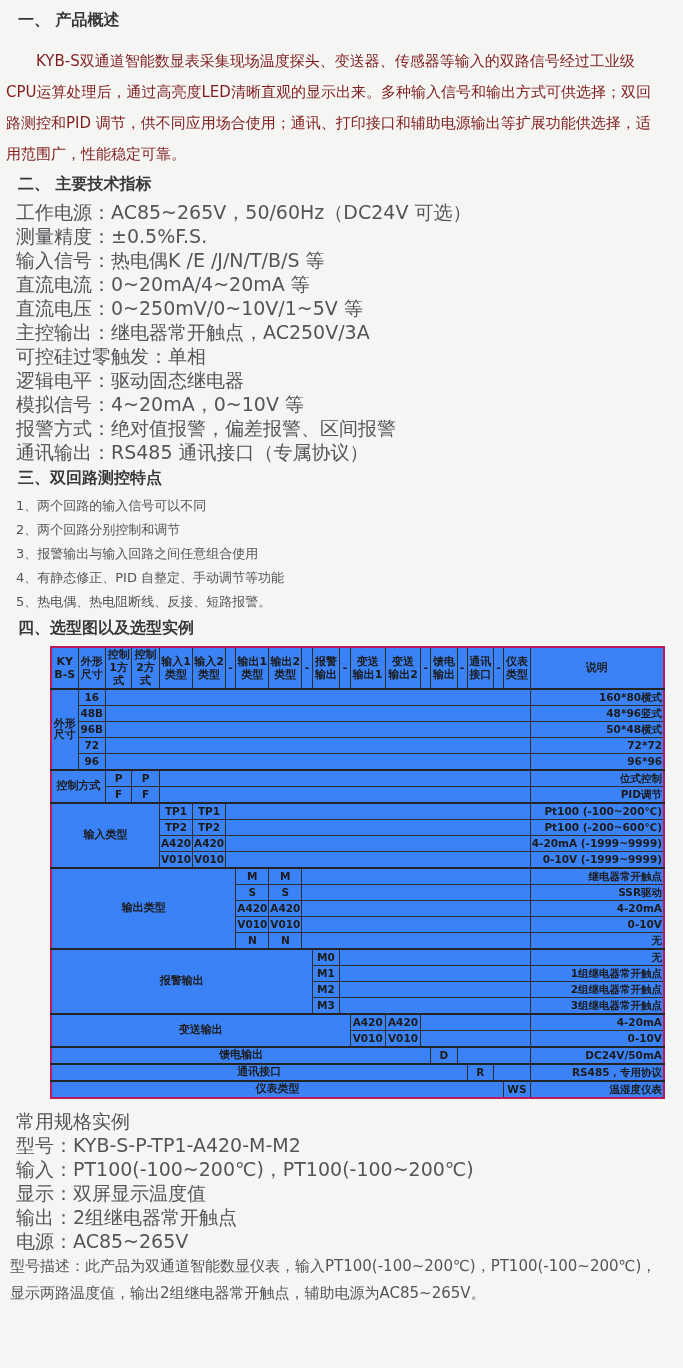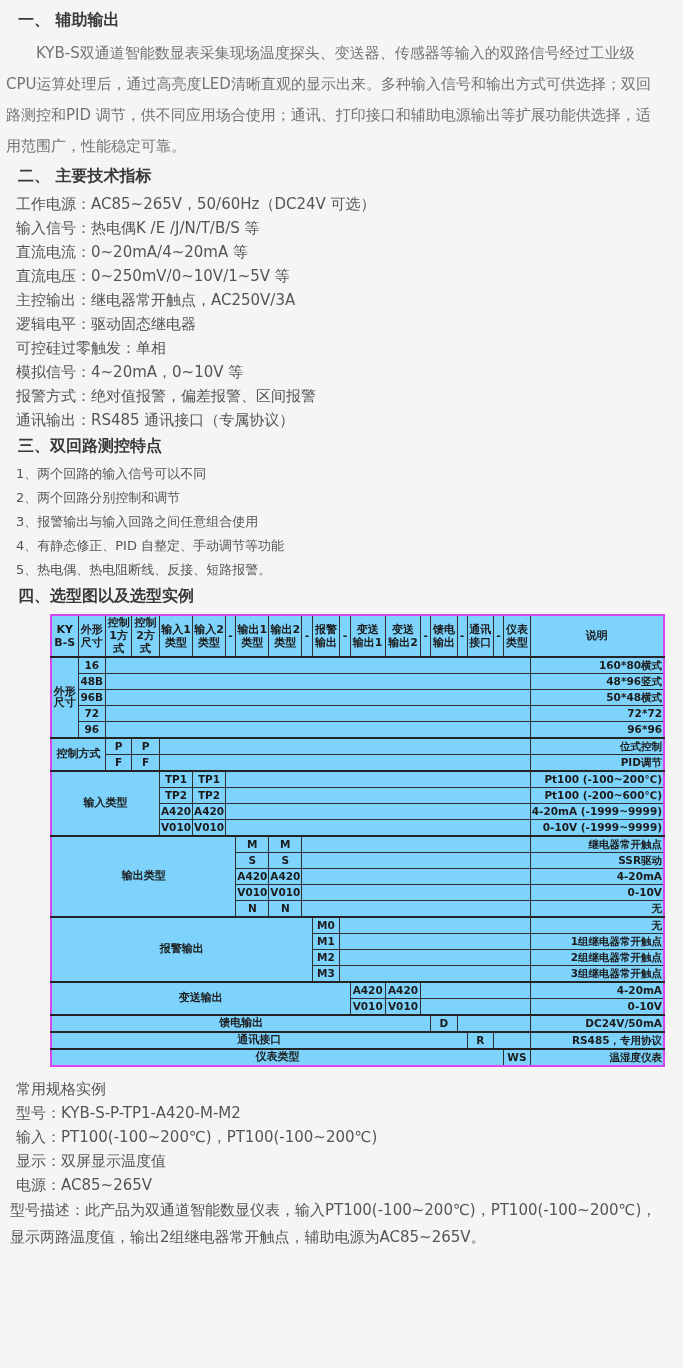--- a/index.html
+++ b/index.html
@@ -8,30 +8,30 @@
     background:#f5f5f3;
     font-family:"DejaVu Sans","Liberation Sans",sans-serif;
     color:#54555a;
   }
   .page{padding:6px 18px 0 6px;}
   h1.sec{
     font-size:16px;font-weight:bold;color:#39393c;
     margin:4px 0 6px 12px;line-height:20px;
   }
   .para{
-    font-size:15px;line-height:31px;margin:8px 0 2px 0;
-    text-indent:30px;color:#737373;
-  }
-  .spec{font-size:15px;line-height:24px;margin-left:10px;white-space:nowrap;}
+    font-size:15px;line-height:31px;margin:16px 0 2px 0;
+    text-indent:30px;color:#7f1d1d;
+  }
+  .spec{font-size:19px;line-height:24px;margin-left:10px;white-space:nowrap;}
   .feat{font-size:13px;line-height:24px;margin-left:10px;white-space:nowrap;}
 
   table.sel{
     border-collapse:collapse;table-layout:fixed;
-    margin:8px 0 10px 44px;background:#7dd3fc;
-    border:2px solid #d946ef;
+    margin:8px 0 10px 44px;background:#3b82f6;
+    border:2px solid #be185d;
   }
   table.sel th,table.sel td{
     border:1px solid #2e2e2e;
     text-align:center;vertical-align:middle;
     font-weight:bold;color:#1c1c1c;
     padding:0 1px;overflow:hidden;
   }
   table.sel th{
     height:34px;font-size:11px;line-height:1.2;
     border-bottom:2px solid #242424;word-break:break-all;
@@ -44,31 +44,32 @@
   .ex-title{margin-top:0;}
   .desc-para{
     font-size:15px;line-height:27px;margin:0 0 0 4px;color:#54555a;
   }
 </style>
 </head>
 <body>
 
 <div class="page">
 
-  <h1 class="sec">一、 辅助输出</h1>
+  <h1 class="sec">一、 产品概述</h1>
   <p class="para">KYB-S双通道智能数显表采集现场温度探头、变送器、传感器等输入的双路信号经过工业级CPU运算处理后，通过高亮度LED清晰直观的显示出来。多种输入信号和输出方式可供选择；双回路测控和PID 调节，供不同应用场合使用；通讯、打印接口和辅助电源输出等扩展功能供选择，适用范围广，性能稳定可靠。</p>
 
   <h1 class="sec">二、 主要技术指标</h1>
   <div class="spec">工作电源：AC85~265V，50/60Hz（DC24V 可选）</div>
+  <div class="spec">测量精度：±0.5%F.S.</div>
   <div class="spec">输入信号：热电偶K /E /J/N/T/B/S 等</div>
   <div class="spec">直流电流：0~20mA/4~20mA 等</div>
   <div class="spec">直流电压：0~250mV/0~10V/1~5V 等</div>
   <div class="spec">主控输出：继电器常开触点，AC250V/3A</div>
+  <div class="spec">可控硅过零触发：单相</div>
   <div class="spec">逻辑电平：驱动固态继电器</div>
-  <div class="spec">可控硅过零触发：单相</div>
   <div class="spec">模拟信号：4~20mA，0~10V 等</div>
   <div class="spec">报警方式：绝对值报警，偏差报警、区间报警</div>
   <div class="spec">通讯输出：RS485 通讯接口（专属协议）</div>
 
   <h1 class="sec">三、双回路测控特点</h1>
   <div class="feat">1、两个回路的输入信号可以不同</div>
   <div class="feat">2、两个回路分别控制和调节</div>
   <div class="feat">3、报警输出与输入回路之间任意组合使用</div>
   <div class="feat">4、有静态修正、PID 自整定、手动调节等功能</div>
   <div class="feat">5、热电偶、热电阻断线、反接、短路报警。</div>
@@ -271,16 +272,17 @@
           <td class="c">WS</td>
           <td class="d">温湿度仪表</td>
         </tr>
       </tbody>
   </table>
 
   <div class="spec ex-title">常用规格实例</div>
   <div class="spec">型号：KYB-S-P-TP1-A420-M-M2</div>
   <div class="spec">输入：PT100(-100~200℃)，PT100(-100~200℃)</div>
   <div class="spec">显示：双屏显示温度值</div>
+  <div class="spec">输出：2组继电器常开触点</div>
   <div class="spec">电源：AC85~265V</div>
   <p class="desc-para">型号描述：此产品为双通道智能数显仪表，输入PT100(-100~200℃)，PT100(-100~200℃)，显示两路温度值，输出2组继电器常开触点，辅助电源为AC85~265V。</p>
 
 </div>
 
 </body></html>

